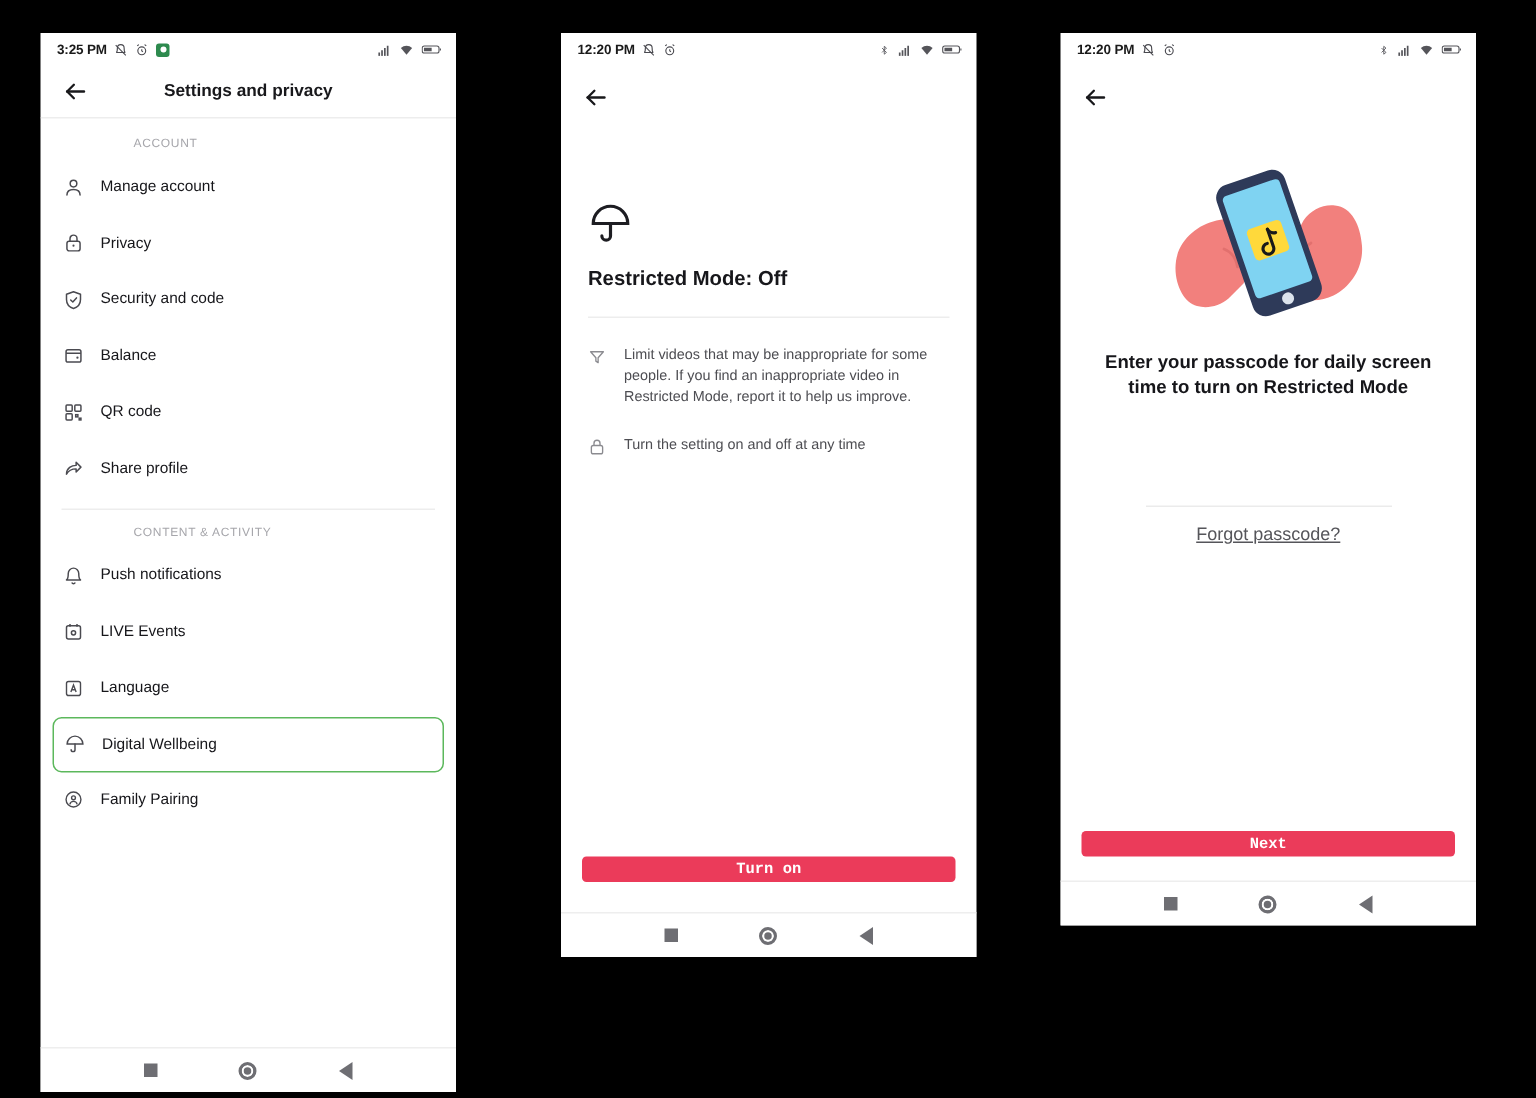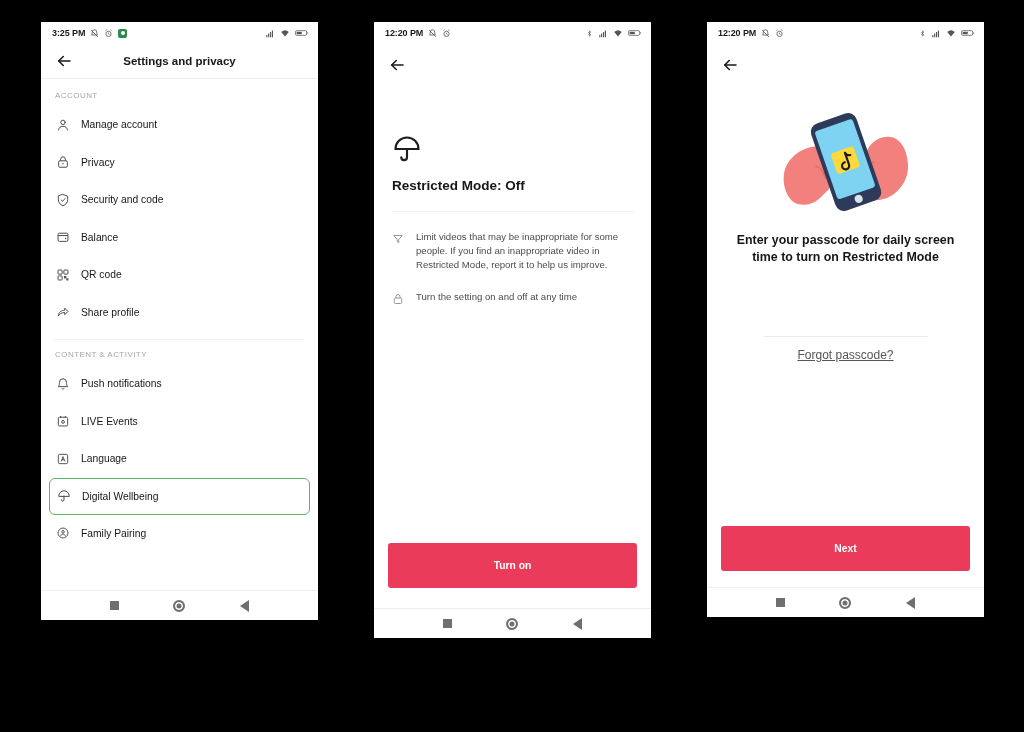--- a/index.html
+++ b/index.html
@@ -18,21 +18,21 @@
 
   .phone {
     position: absolute;
     background: #ffffff;
     overflow: hidden;
     display: flex;
     flex-direction: column;
   }
 
   
-  #phone-settings   { left: 41px;  top: 22px; width: 277px; height: 598px; }
+  #phone-settings   { left: 27px;  top: 22px; width: 277px; height: 706px; }
   #phone-restricted { left: 374px; top: 22px; width: 277px; height: 616px; }
   #phone-passcode   { left: 707px; top: 22px; width: 277px; height: 595px; }
 
   
   .status-bar {
     height: 22px;
     display: flex;
     align-items: center;
     justify-content: space-between;
     padding: 0 9px 0 11px;
@@ -97,20 +97,21 @@
   .settings-body {
     flex: 1 1 auto;
     overflow: hidden;
     padding-top: 2px;
   }
   .section-label {
     font-size: 8px;
     letter-spacing: 0.45px;
     color: #a6a6ab;
     padding: 10px 0 6px 14px;
+    margin-left: 48px;
   }
   .list-row {
     display: flex;
     align-items: center;
     gap: 11px;
     padding: 0 14px;
     height: 37.5px;
     box-sizing: border-box;
     cursor: pointer;
   }
@@ -205,30 +206,31 @@
     margin-top: 1px;
     color: #8b8b90;
   }
   .rm-bullet-text {
     font-size: 9.6px;
     line-height: 1.46;
     color: #4d4d52;
   }
   .primary-btn {
     margin: 0 14px;
-    height: 45px;
+    height: 17px;
     border-radius: 3px;
     display: flex;
     align-items: center;
     justify-content: center;
     font-size: 10.3px;
     font-weight: bold;
     color: #ffffff;
     cursor: pointer;
     user-select: none;
+    font-family: Liberation Mono, monospace;
   }
   .btn-wrap-turnon { padding-bottom: 20px; }
   .btn-wrap-next { padding-bottom: 16px; }
 
   
   .pc-body {
     flex: 1 1 auto;
     display: flex;
     flex-direction: column;
     align-items: center;

